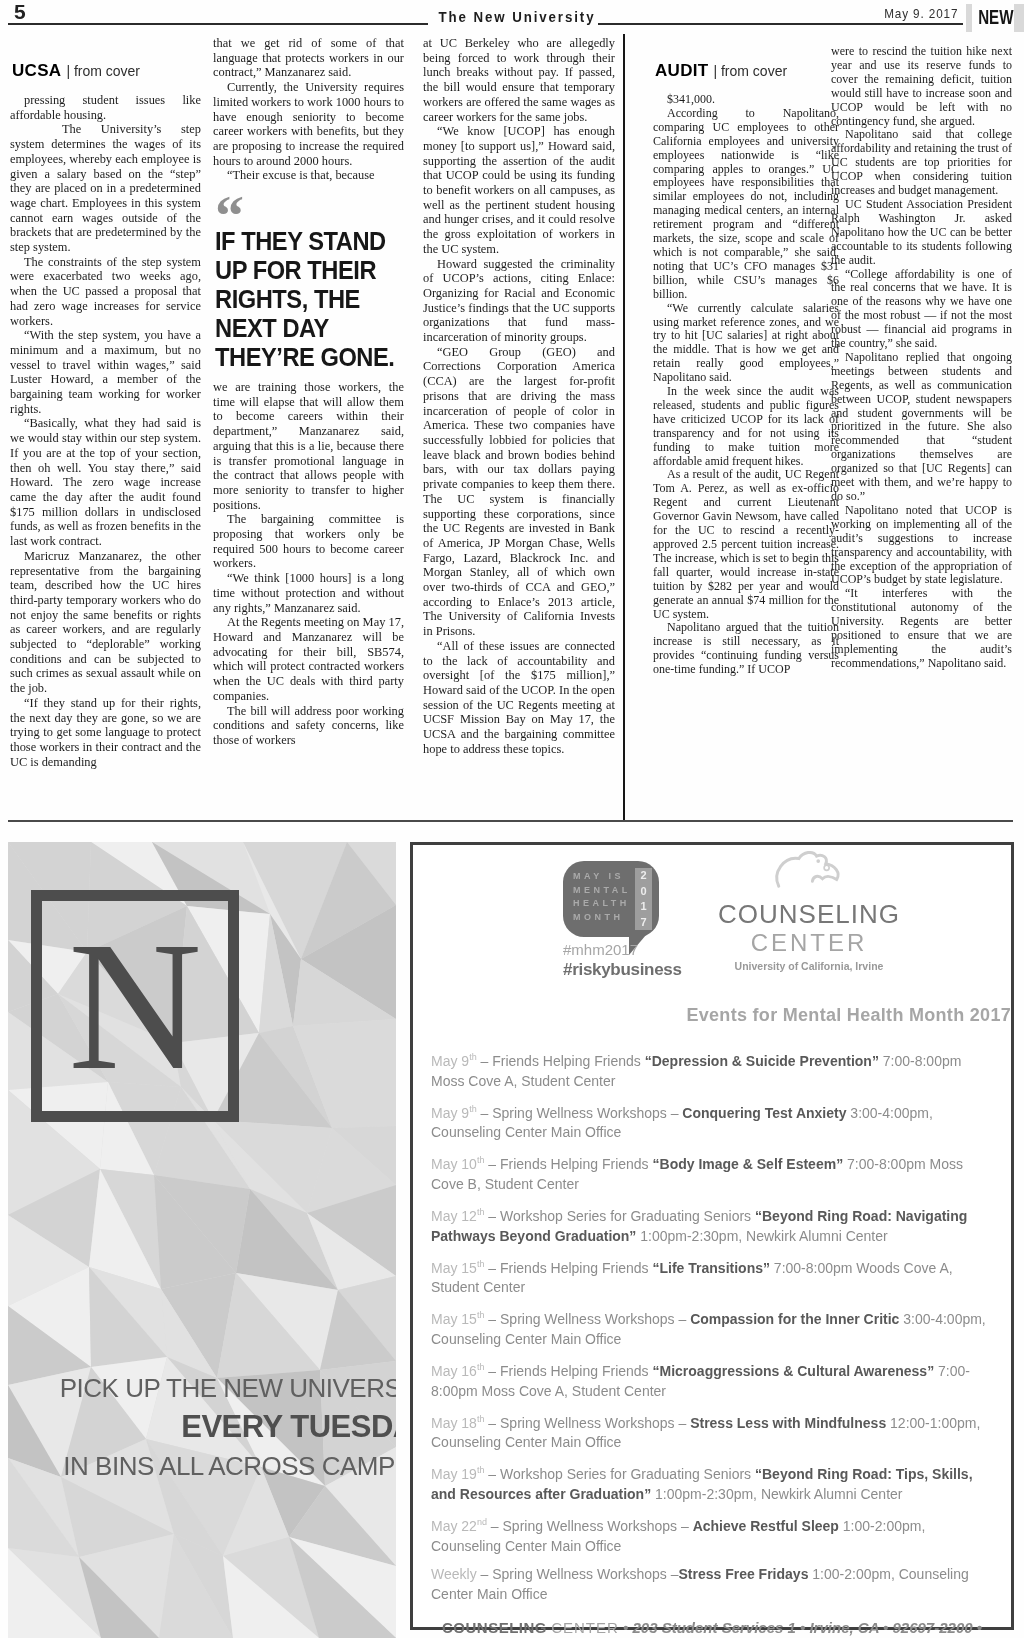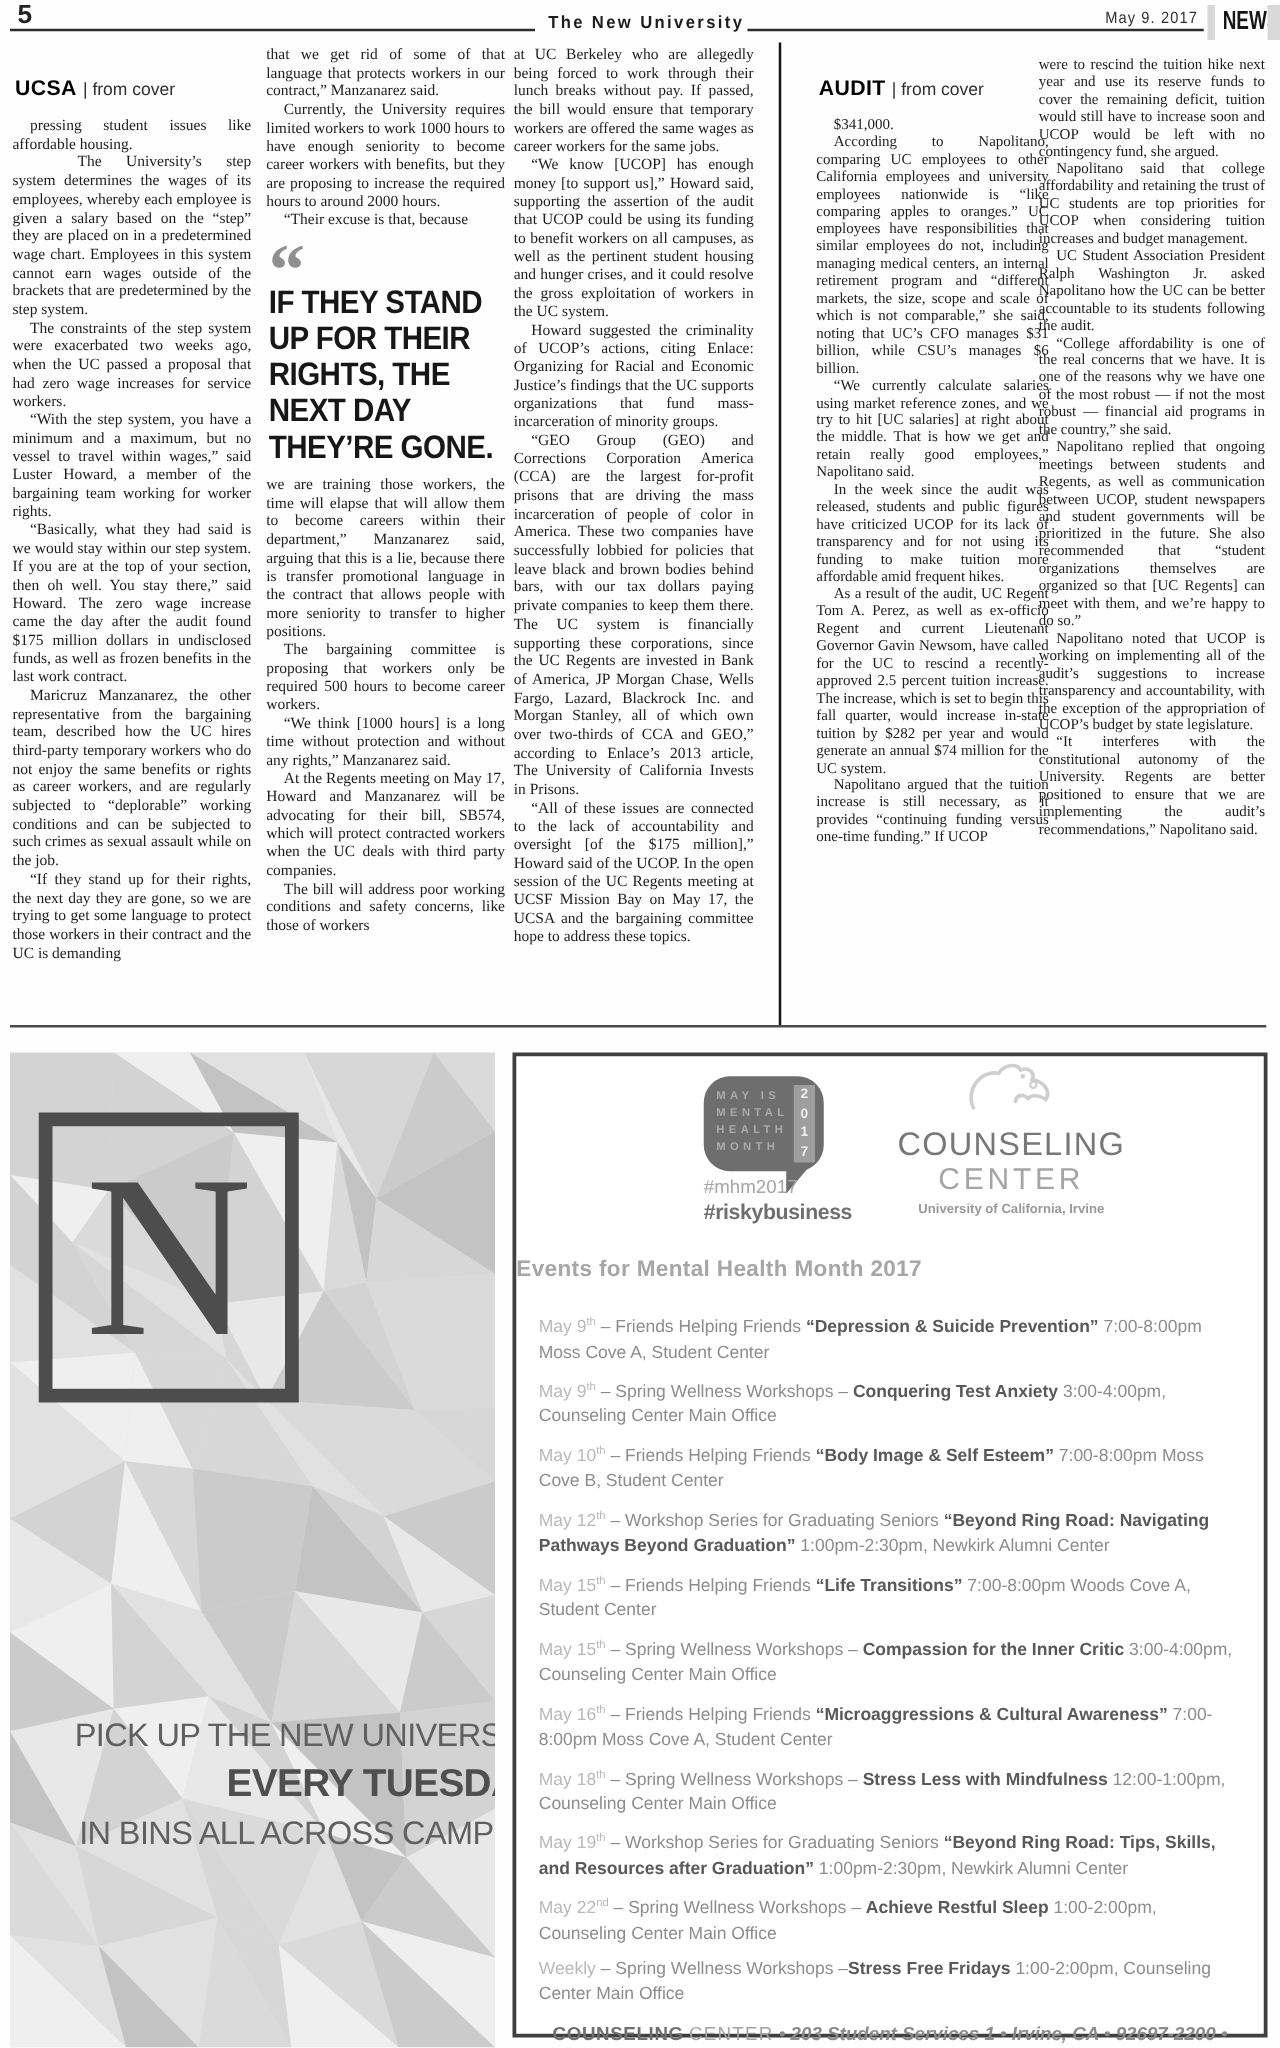--- a/index.html
+++ b/index.html
@@ -15,21 +15,21 @@
   .issue-date{position:absolute;left:880px;top:6px;font:400 13px/16px "Liberation Sans",sans-serif;letter-spacing:1px;color:#2f2f2f;transform:scaleX(.9);}
   .news-bar{position:absolute;top:4px;width:6px;height:28px;background:#d9d9d9;}
   .bar-a{left:966px;} .bar-b{left:1014px;width:10px;}
   .section-label{position:absolute;left:972px;top:4px;width:44px;text-align:center;
     font:700 21px/26px "Liberation Sans",sans-serif;color:#161616;transform:scaleX(.72);transform-origin:center;}
 
   
   .col{position:absolute;overflow:hidden;}
   #col1{left:10px;top:57px;width:191px;height:761px;}
   #col2{left:213px;top:36px;width:191px;height:782px;}
-  #col3{left:411px;top:36px;width:192px;height:782px;}
+  #col3{left:423px;top:36px;width:192px;height:782px;}
   #col4{left:633px;top:57px;width:186px;height:761px;margin-left:20px;}
   #col5{left:831px;top:45px;width:181px;height:773px;}
   .vdivider{position:absolute;left:623px;top:34px;width:2px;height:786px;background:#161616;}
   .hrule-bottom{position:absolute;left:8px;top:820px;width:1005px;height:2px;background:#4a4a4a;}
 
   .article-tag{margin:4px 0 12px 2px;font-family:"Liberation Sans",sans-serif;}
   .tag-name{font-weight:700;font-size:17px;color:#000;letter-spacing:.3px;}
   .tag-rest{font-size:14px;color:#2e2e2e;margin-left:5px;}
 
   .paras p{margin:0;font:12.4px/14.7px "Liberation Serif",serif;color:#1c1c1c;text-align:justify;text-indent:14px;}
@@ -65,21 +65,21 @@
   .bubble-tail{position:absolute;left:216px;top:90px;width:0;height:0;
     border-top:20px solid #6e6e6e;border-right:17px solid transparent;}
   .hashtags{position:absolute;left:150px;top:96px;}
   .hash1{font:400 15px/18px "Liberation Sans",sans-serif;color:#a6a6a6;}
   .hash2{font:700 17px/21px "Liberation Sans",sans-serif;color:#6f6f6f;letter-spacing:-.3px;}
   .cc-logo{position:absolute;left:276px;top:4px;width:240px;text-align:center;}
   .cc-name1{font:400 26px/30px "Liberation Sans",sans-serif;letter-spacing:1px;color:#777777;}
   .cc-name2{font:400 24px/28px "Liberation Sans",sans-serif;letter-spacing:3px;color:#a5a5a5;}
   .cc-school{font:700 10.5px/18px "Liberation Sans",sans-serif;color:#999999;}
 
-  .events-title{margin-top:6px;text-align:left;font:700 18px/24px "Liberation Sans",sans-serif;color:#a6a6a6;letter-spacing:.3px;}
+  .events-title{margin-top:6px;text-align:right;font:700 18px/24px "Liberation Sans",sans-serif;color:#a6a6a6;letter-spacing:.3px;}
   .events{padding:20px 20px 0 18px;}
   .event{margin-bottom:8px;font:400 14px/20px "Liberation Sans",sans-serif;color:#8c8c8c;}
   .ev-date{color:#b9b9b9;}
   .event sup{color:#b9b9b9;font-size:9px;}
   .ev-bold{font-weight:700;color:#595959;text-align:center;}
   .ra-footer{margin-top:14px;text-align:center;font-size:15px;line-height:20px;}
   .rf-bold{font-weight:700;color:#6f6f6f;letter-spacing:.5px;}
   .rf-light{color:#a3a3a3;letter-spacing:1px;}
   .rf-info{font-style:italic;font-weight:700;color:#8a8a8a;}
 </style>

